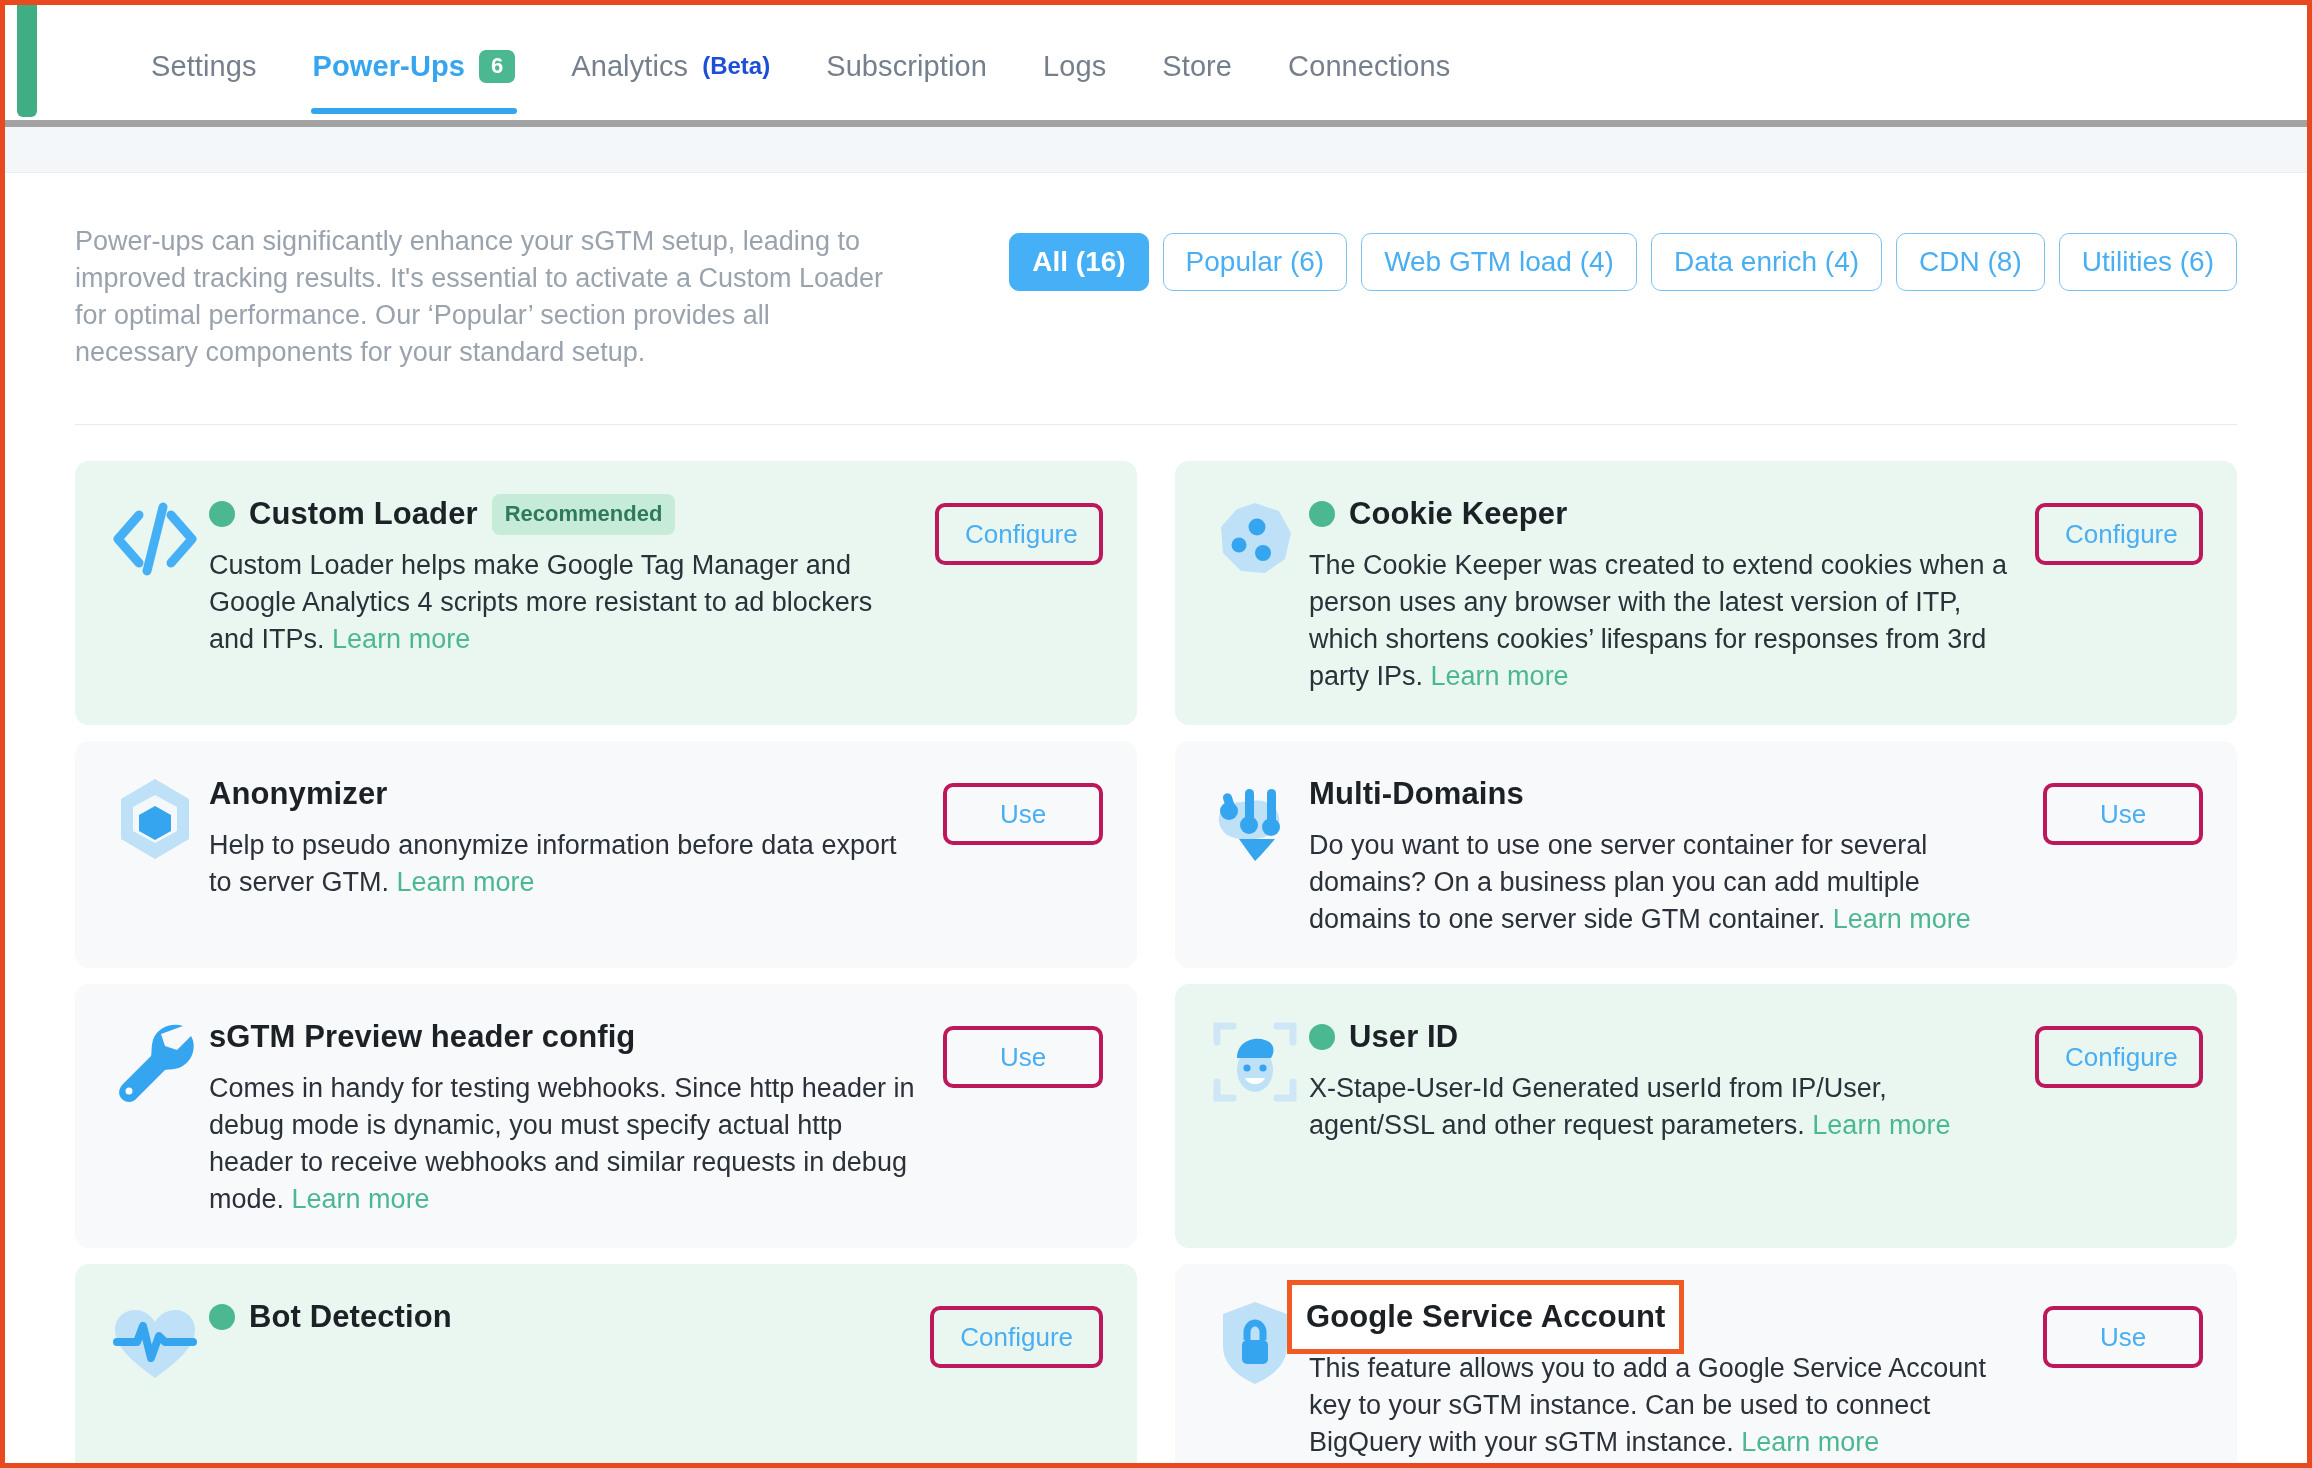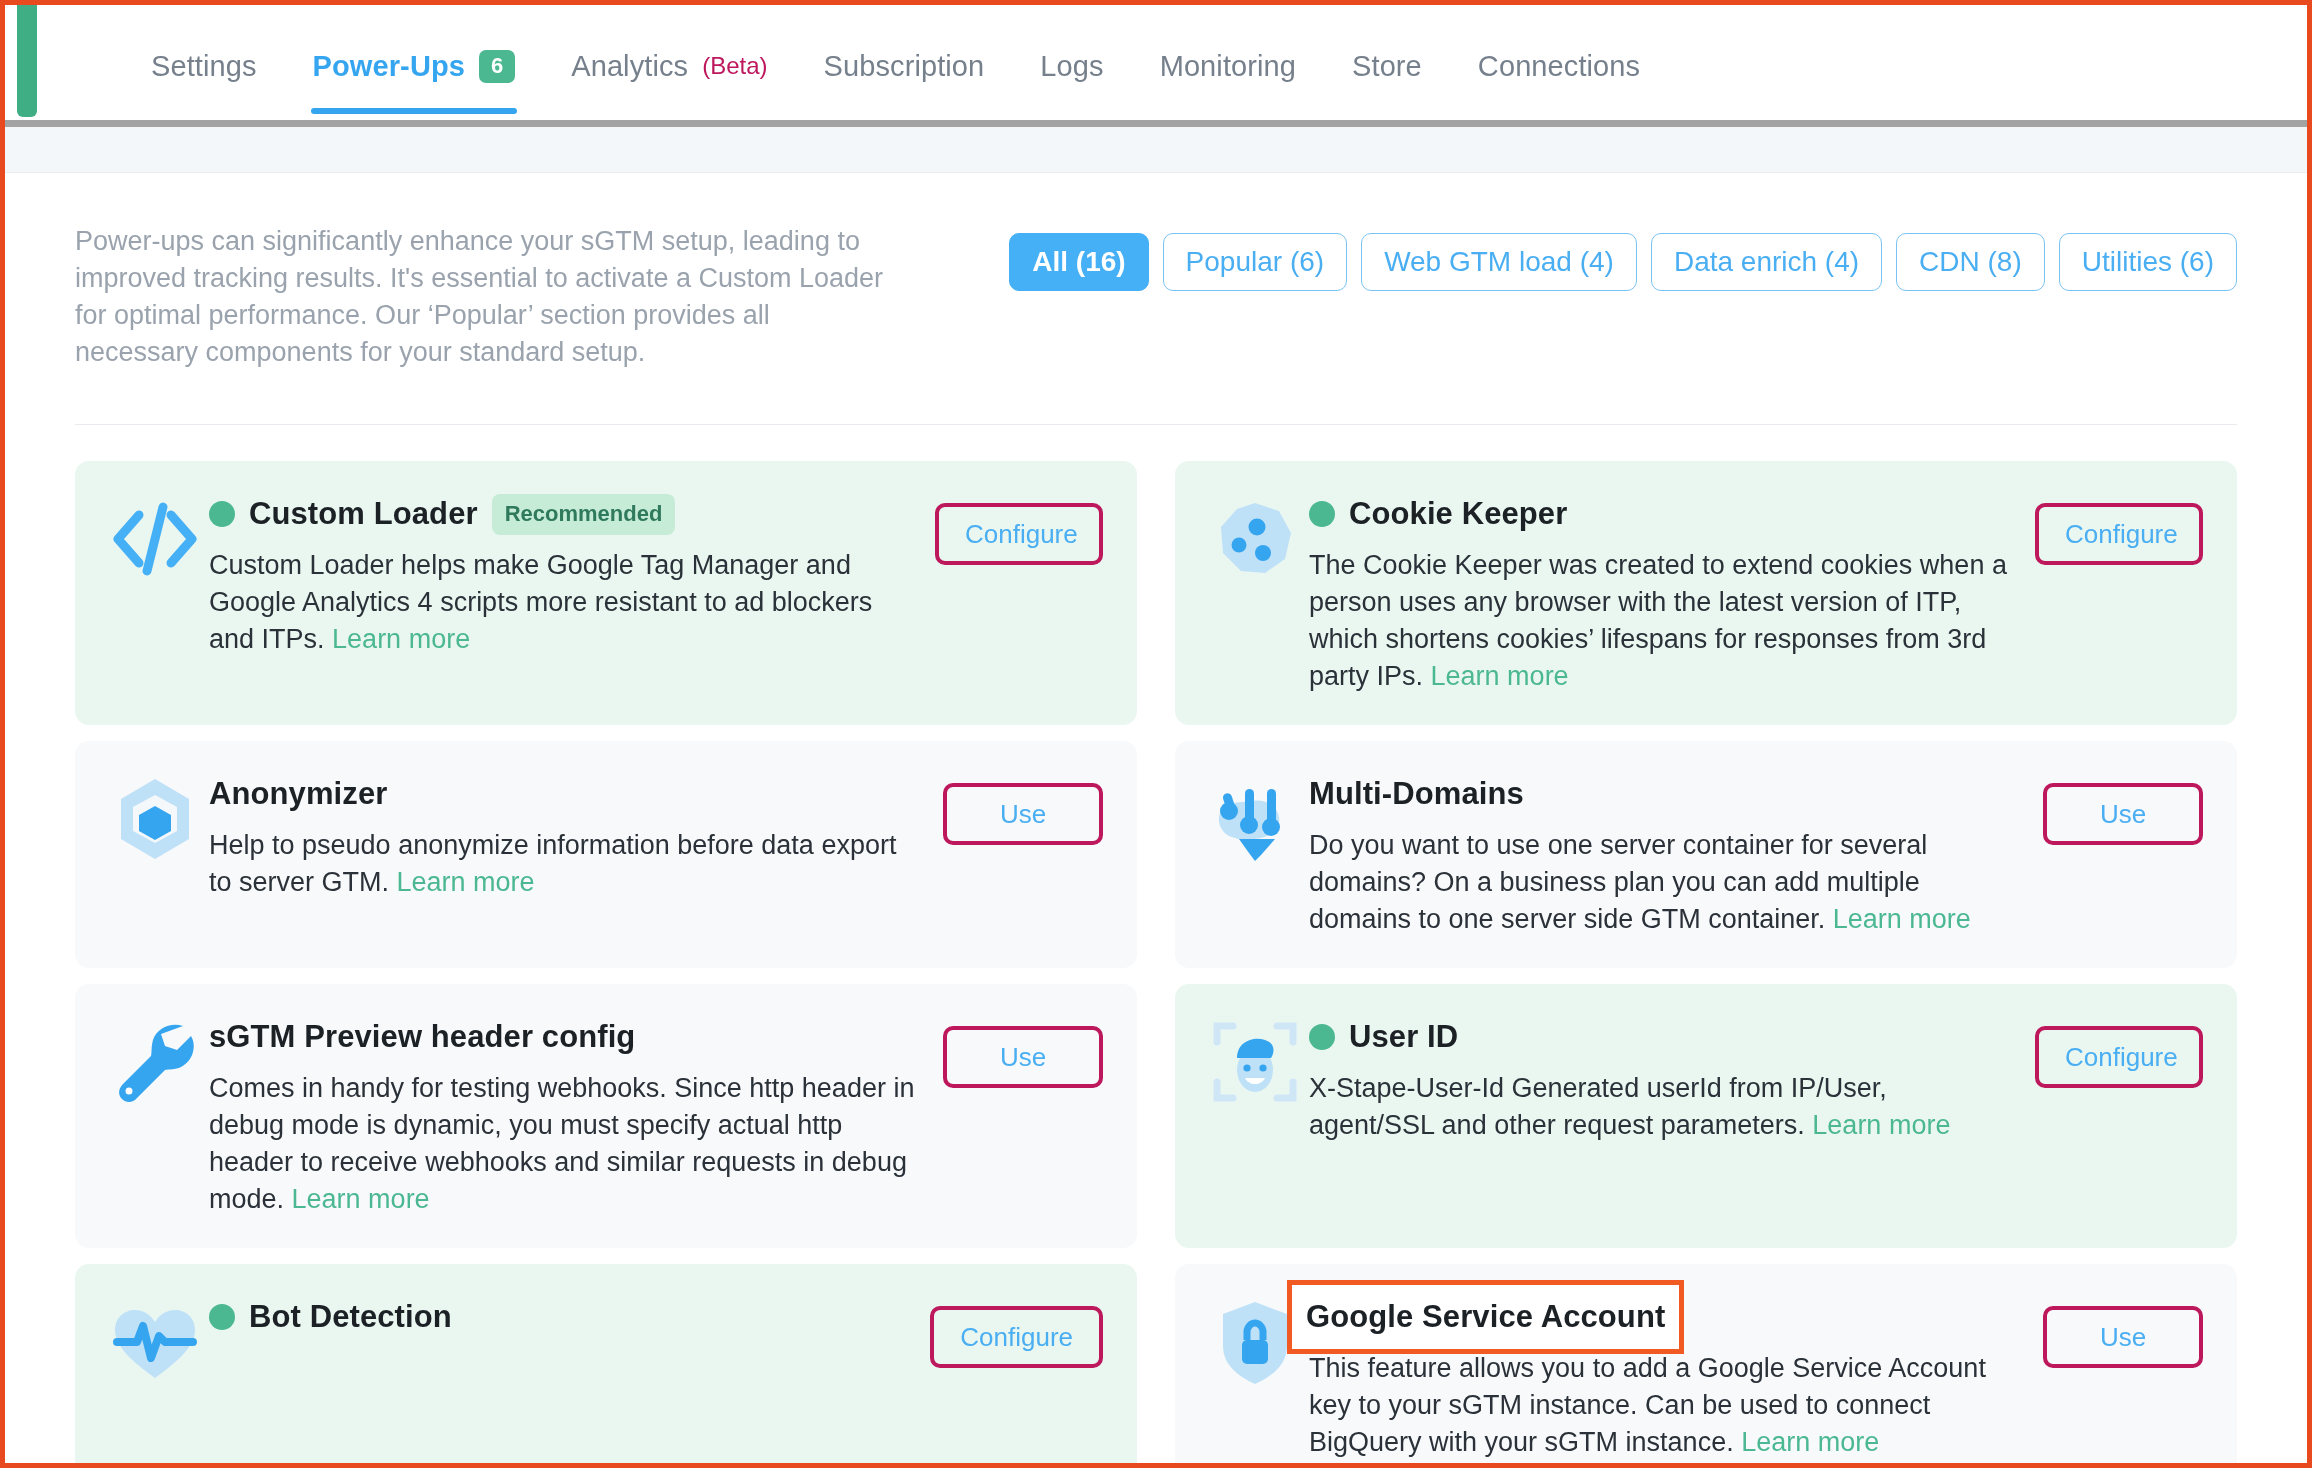--- a/index.html
+++ b/index.html
@@ -74,21 +74,21 @@
   .tab-badge {
     background: #4cb892;
     color: #ffffff;
     font-size: 22px;
     font-weight: 700;
     border-radius: 7px;
     padding: 5px 12px 6px;
     line-height: 1;
     display: inline-block;
   }
-  .tab-sub { font-size: 24px; color: #be185d; font-weight: 400; }
+  .tab-sub { font-size: 24px; color: #1d4ed8; font-weight: 700; }
 
   
   .strip {
     height: 46px;
     background: #f4f7fa;
     border-bottom: 1px solid #e9edf2;
   }
 
   
   .content {
@@ -264,23 +264,20 @@
           <span class="tab-label">Analytics</span>
           <span class="tab-sub">(Beta)</span>
         </div>
         <div class="tab">
           <span class="tab-label">Subscription</span>
         </div>
         <div class="tab">
           <span class="tab-label">Logs</span>
         </div>
         <div class="tab">
-          <span class="tab-label">Monitoring</span>
-        </div>
-        <div class="tab">
           <span class="tab-label">Store</span>
         </div>
         <div class="tab">
           <span class="tab-label">Connections</span>
         </div>
       </div>
   </div>
 
   <div class="strip"></div>
 

